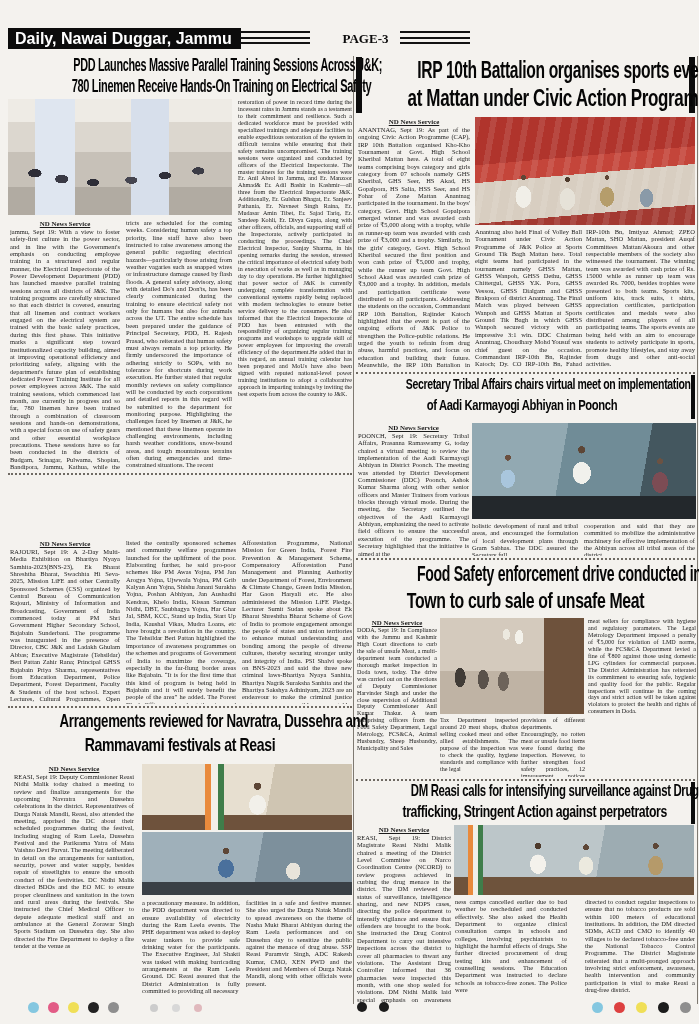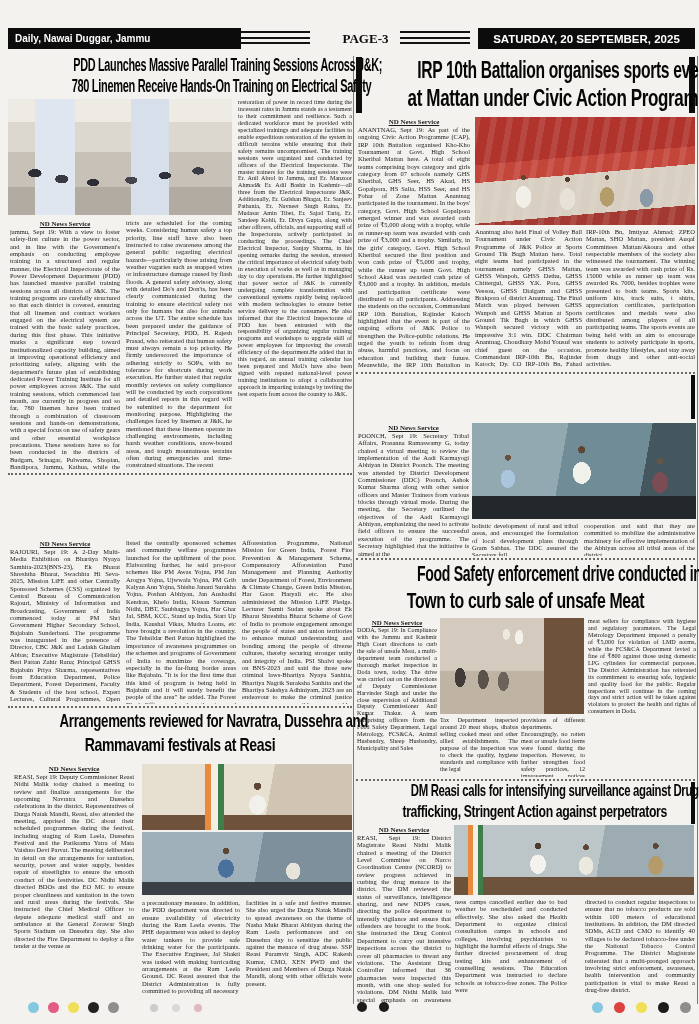--- a/index.html
+++ b/index.html
@@ -86,31 +86,28 @@
     radial-gradient(ellipse 12px 16px at 84% 58%, #b59a6a 0 60%, transparent 61%),
     radial-gradient(circle 5px at 84% 30%, #5d4636 0 60%, transparent 61%),
     linear-gradient(transparent 0 74%, #6e533c 74% 100%),
     linear-gradient(100deg, #bcc6c9 0 60%, #9dacb2 60% 100%);}
 </style>
 </head>
 <body>
 
 <div class="page">
 
-  <div class="abs bar" style="left:8px;top:28px;width:226px;height:21px;padding-left:7px;font-size:10px;">
+  <div class="abs bar" style="left:8px;top:28px;width:226px;height:21px;padding-left:7px;font-size:16px;">
     <span>Daily, Nawai Duggar, Jammu</span>
   </div>
   <div class="abs stripes" style="left:240px;top:31px;width:70px;height:15px;"></div>
   <div class="abs pageLabel" style="left:318px;top:28px;width:95px;height:21px;font-size:13px;">
     <span>PAGE-3</span>
   </div>
   <div class="abs stripes" style="left:400px;top:31px;width:70px;height:15px;"></div>
-  <div class="abs bar" style="left:478px;top:28px;width:217px;height:21px;justify-content:center;font-size:11.5px;">
-    <span>SATURDAY, 20 SEPTEMBER, 2025</span>
-  </div>
 
   <div class="abs vline" style="left:353px;top:56px;height:948px;"></div>
   <div class="abs vline" style="left:697px;top:56px;height:948px;"></div>
 
   <div class="abs hl" style="left:8px;top:55px;width:344px;">
     <div class="ln" style="font-size:17.5px;height:21px;transform:scaleX(0.62);">PDD Launches Massive Parallel Training Sessions Across J&amp;K;</div>
     <div class="ln" style="font-size:17.5px;height:21px;transform:scaleX(0.63);">780 Linemen Receive Hands-On Training on Electrical Safety</div>
   </div>
   <div class="abs photo ph-pdd" style="left:8px;top:99px;width:224px;height:116px;"></div>
   <div class="abs" style="left:10px;top:219px;width:110px;">
@@ -151,20 +148,24 @@
   <div class="abs" style="left:358px;top:117px;width:112px;">
     <div class="byline">ND News Service</div>
     <div class="col" style="height:244px;">ANANTNAG, Sept 19: As part of the ongoing Civic Action Programme (CAP), IRP 10th Battalion organised Kho-Kho Tournament at Govt. High School Kheribal Mattan here. A total of eight teams comprising boys category and girls category from 07 schools namely GHS Kheribal, GHS Seer, HS Akad, HS Gopalpora, HS Salia, HSS Seer, and HS Fohar of Zone Mattan Anantnag participated in the tournament. In the boys' category, Govt. High School Gopalpora emerged winner and was awarded cash prize of ₹5,000 along with a trophy, while as runner-up team was awarded with cash prize of ₹3,000 and a trophy. Similarly, in the girls' category, Govt. High School Kheribal secured the first position and won cash prize of ₹5,000 and trophy, while the runner up team Govt. High School Akad was awarded cash prize of ₹3,000 and a trophy. In addition, medals and participation certificate were distributed to all participants. Addressing the students on the occasion, Commandant IRP 10th Battalion, Rajinder Katoch highlighted that the event is part of the ongoing efforts of J&amp;K Police to strengthen the Police-public relations. He urged the youth to refrain from drug abuse, harmful practices, and focus on education and building their future. Meanwhile, the IRP 10th Battalion in collaboration with DYSSO</div>
   </div>
   <div class="abs photo ph-irp" style="left:475px;top:117px;width:220px;height:108px;"></div>
   <div class="abs col" style="left:475px;top:228px;width:107px;height:142px;">Anantnag also held Final of Volley Ball Tournament under Civic Action Programme of J&amp;K Police at Sports Ground Tik Bagh Mattan here. Total eight teams had participated in the tournament namely GHSS Mattan, GHSS Wanpoh, GHSS Dethu, GHSS Chittergul, GHSS Y.K. Pora, GHSS Vessou, GHSS Dialgam and GHSS Brakpora of district Anantnag. The Final Match was played between GHSS Wanpoh and GHSS Mattan at Sports Ground Tik Bagh in which GHSS Wanpoh secured victory with an impressive 3:1 win. DDC Chairman Anantnag, Choudhary Mohd Yousuf was chief guest on the occasion. Commandant IRP-10th Bn, Rajinder Katoch; Dy. CO IRP-10th Bn, Fahad Tak; DYCO</div>
   <div class="abs col" style="left:586px;top:228px;width:109px;height:142px;">IRP-10th Bn, Imtiyaz Ahmad; ZPEO Mattan, SHO Mattan, president Auqaf Committees Mattan/Akoura and other respectable members of the society also witnessed the tournament. The winning team was awarded with cash prize of Rs. 15000 while as runner up team was awarded Rs. 7000, besides trophies were presented to both teams. Sports kits, uniform kits, track suits, t shirts, appreciation certificates, participation certificates and medals were also distributed among players of all participating teams. The sports events are being held with an aim to encourage students to actively participate in sports, promote healthy lifestyles, and stay away from drugs and other anti-social activities.</div>
   <div class="abs dotline" style="left:356px;top:372px;width:339px;"></div>
 
   <div class="abs sidebar-black" style="left:691px;top:375px;width:4px;height:44px;"></div>
+  <div class="abs hl" style="left:356px;top:375px;width:332px;">
+    <div class="ln" style="font-size:15px;height:21px;transform:scaleX(0.70);">Secretary Tribal Affairs chairs virtual meet on implementation</div>
+    <div class="ln" style="font-size:15px;height:21px;transform:scaleX(0.75);">of Aadi Karmayogi Abhiyan in Poonch</div>
+  </div>
   <div class="abs" style="left:358px;top:423px;width:111px;">
     <div class="byline">ND News Service</div>
     <div class="col" style="height:124px;">POONCH, Sept 19: Secretary Tribal Affairs, Prasanna Ramaswamy G, today chaired a virtual meeting to review the implementation of the Aadi Karmayogi Abhiyan in District Poonch. The meeting was attended by District Development Commissioner (DDC) Poonch, Ashok Kumar Sharma along with other senior officers and Master Trainers from various blocks through virtual mode. During the meeting, the Secretary outlined the objectives of the Aadi Karmayogi Abhiyan, emphasizing the need to activate field officers to ensure the successful execution of the programme. The Secretary highlighted that the initiative is aimed at the</div>
   </div>
   <div class="abs photo ph-tribal" style="left:472px;top:423px;width:224px;height:96px;"></div>
   <div class="abs col" style="left:472px;top:522px;width:106px;height:34px;">holistic development of rural and tribal areas, and encouraged the formulation of local development plans through Gram Sabhas. The DDC assured the Secretary full</div>
   <div class="abs col" style="left:584px;top:522px;width:111px;height:34px;">cooperation and said that they are committed to mobilize the administrative machinery for effective implementation of the Abhiyan across all tribal areas of the district.</div>
   <div class="abs dotline" style="left:356px;top:558px;width:339px;"></div>
 
   <div class="abs hl" style="left:356px;top:561px;width:339px;">

